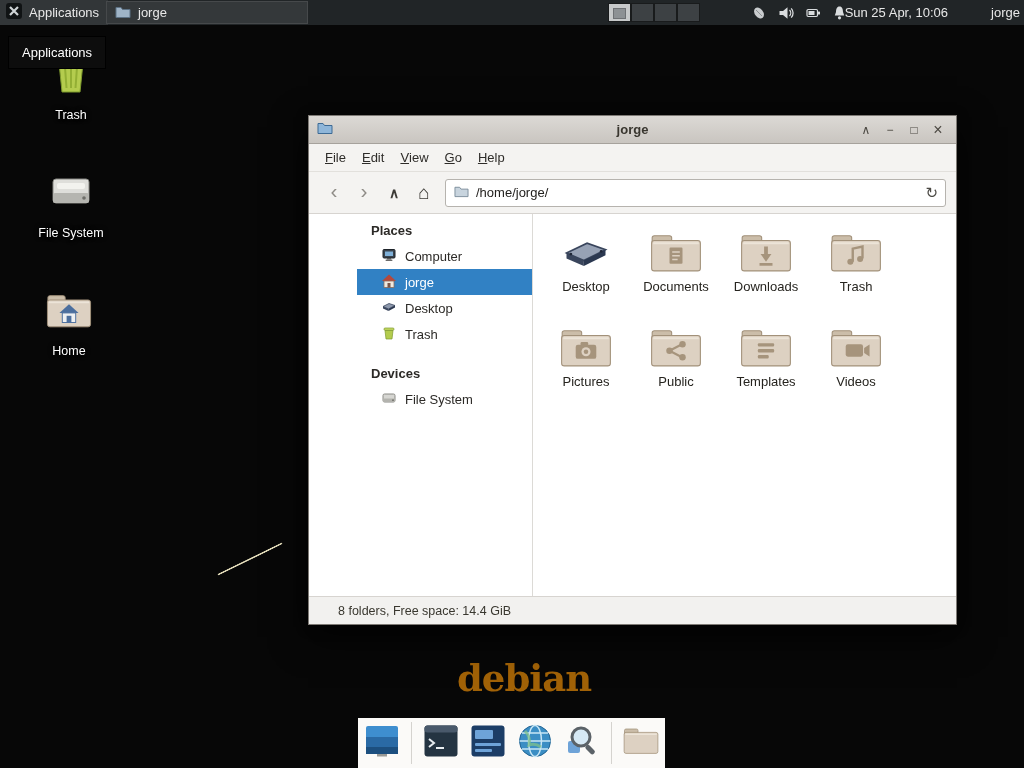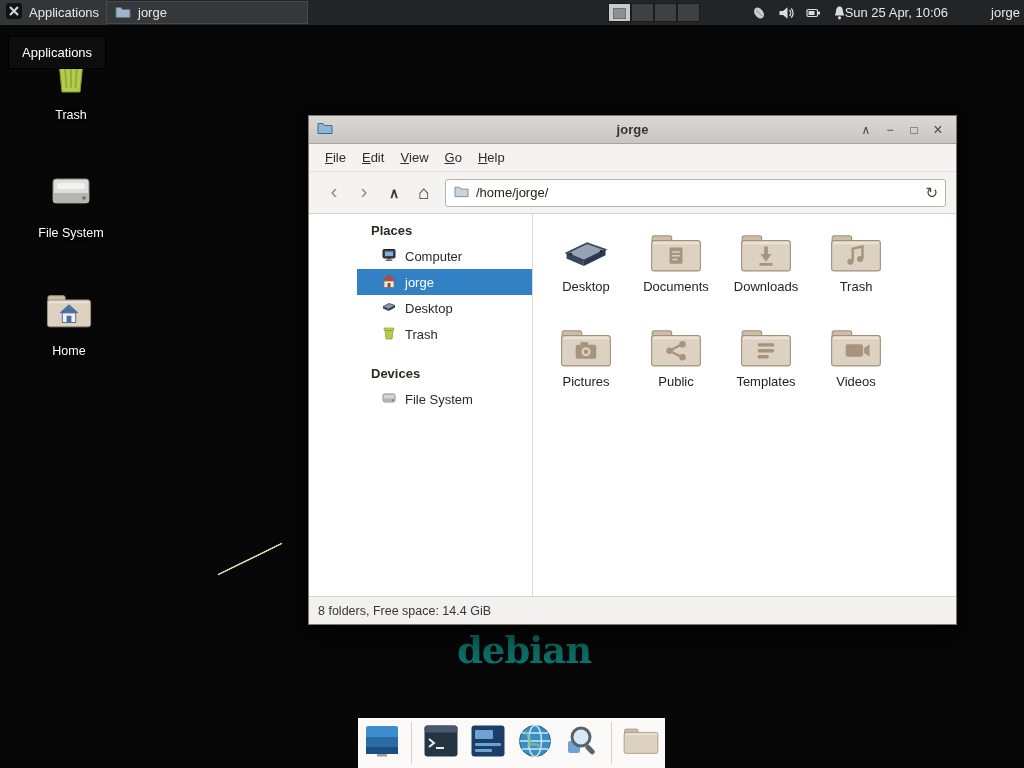--- a/index.html
+++ b/index.html
@@ -20,21 +20,21 @@
   .user{position:absolute;right:4px;top:0;height:25px;display:flex;align-items:center;}
 
   
   #tooltip{position:absolute;left:8px;top:36px;background:#0d0d0d;border:1px solid #000;color:#fff;font-size:13px;padding:8px 13px;z-index:50;}
 
   
   .dicon{position:absolute;width:92px;display:flex;flex-direction:column;align-items:center;}
   .dicon .lbl{margin-top:8px;color:#fff;font-size:12.5px;text-shadow:0 1px 2px #000,0 0 5px #000;}
 
   .swirl-line{position:absolute;left:214px;top:558px;width:72px;height:0;border-top:2px solid #e3dcba;transform:rotate(-26deg);border-radius:2px;}
-  #debian-logo{position:absolute;left:457px;top:628px;color:#0f766e;font-family:"DejaVu Serif",serif;font-size:37px;font-weight:bold;letter-spacing:-1px;}
+  #debian-logo{position:absolute;left:457px;top:656px;color:#a16207;font-family:"DejaVu Serif",serif;font-size:37px;font-weight:bold;letter-spacing:-1px;}
 
   
   #win{position:absolute;left:308px;top:115px;width:649px;height:510px;background:#fff;border:1px solid #7e7a75;box-sizing:border-box;display:flex;flex-direction:column;box-shadow:0 12px 34px rgba(0,0,0,.65),0 2px 10px rgba(0,0,0,.5);z-index:20;}
   .titlebar{position:relative;height:27px;flex:0 0 27px;background:linear-gradient(#dcd9d5,#c9c5c0);border-bottom:1px solid #a6a29c;display:flex;align-items:center;padding:0 8px;}
   .tb-title{position:absolute;left:0;right:0;text-align:center;font-size:13px;font-weight:bold;color:#39362f;}
   .tb-btns{margin-left:auto;display:flex;align-items:center;gap:4px;z-index:2;}
   .tb-btn{width:20px;height:19px;display:flex;align-items:center;justify-content:center;font-size:12px;color:#4c4943;}
   .tb-btn.close{font-size:16px;}
   .menubar{height:27px;flex:0 0 27px;background:#f4f3f1;display:flex;align-items:center;padding-left:8px;border-bottom:1px solid #e2e0dc;font-size:13px;color:#2e2c29;}
   .menu-item{padding:0 8px;height:27px;display:flex;align-items:center;}
@@ -48,21 +48,21 @@
   .reload{position:absolute;right:7px;font-size:15px;color:#4c4a45;}
   .body-row{flex:1;display:flex;min-height:0;padding-left:48px;}
   .sidebar{width:176px;flex:0 0 176px;border-right:1px solid #dcdad6;background:#fff;padding-top:2px;box-sizing:border-box;font-size:13px;color:#2c2a27;}
   .side-h{font-weight:bold;padding:7px 0 5px 14px;}
   .side-row{height:26px;display:flex;align-items:center;gap:8px;padding-left:24px;}
   .side-row.sel{background:#3181c4;color:#fff;}
   .files{flex:1;padding:9px 0 0 8px;display:flex;flex-wrap:wrap;align-content:flex-start;}
   .fitem{width:90px;height:95px;display:flex;flex-direction:column;align-items:center;}
   .fitem .fic{height:52px;display:flex;align-items:flex-end;}
   .fitem .fname{margin-top:4px;font-size:13px;color:#26241f;}
-  .statusbar{height:27px;flex:0 0 27px;background:#f2f1ef;border-top:1px solid #d7d4d0;display:flex;align-items:center;padding-left:9px;font-size:12.5px;color:#39372f;}
+  .statusbar{height:27px;flex:0 0 27px;background:#f2f1ef;border-top:1px solid #d7d4d0;display:flex;align-items:center;padding-left:29px;font-size:12.5px;color:#39372f;}
 
   
   #dock{position:absolute;left:358px;top:718px;width:307px;height:50px;background:#fbfaf8;display:flex;align-items:center;padding:0 6px;box-sizing:border-box;gap:11px;z-index:30;}
   .dock-sep{width:1px;height:42px;background:#d5d3cf;}
   .dock-btn{width:36px;height:36px;display:flex;align-items:center;justify-content:center;}
 </style>
 </head>
 <body>
 
 <div id="stage">

